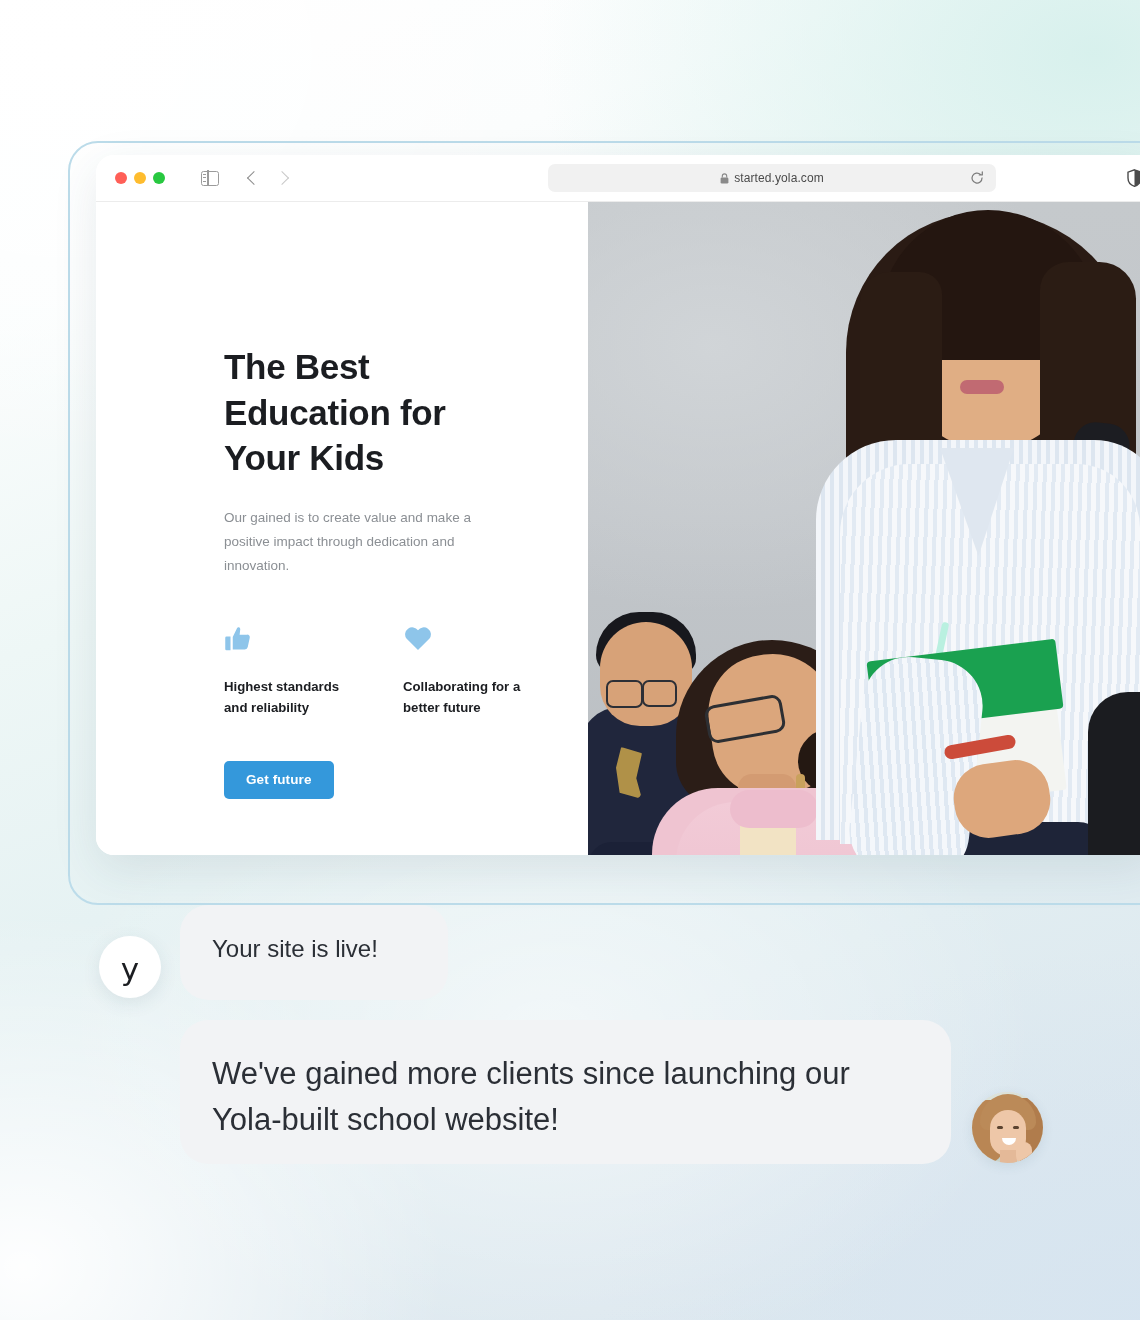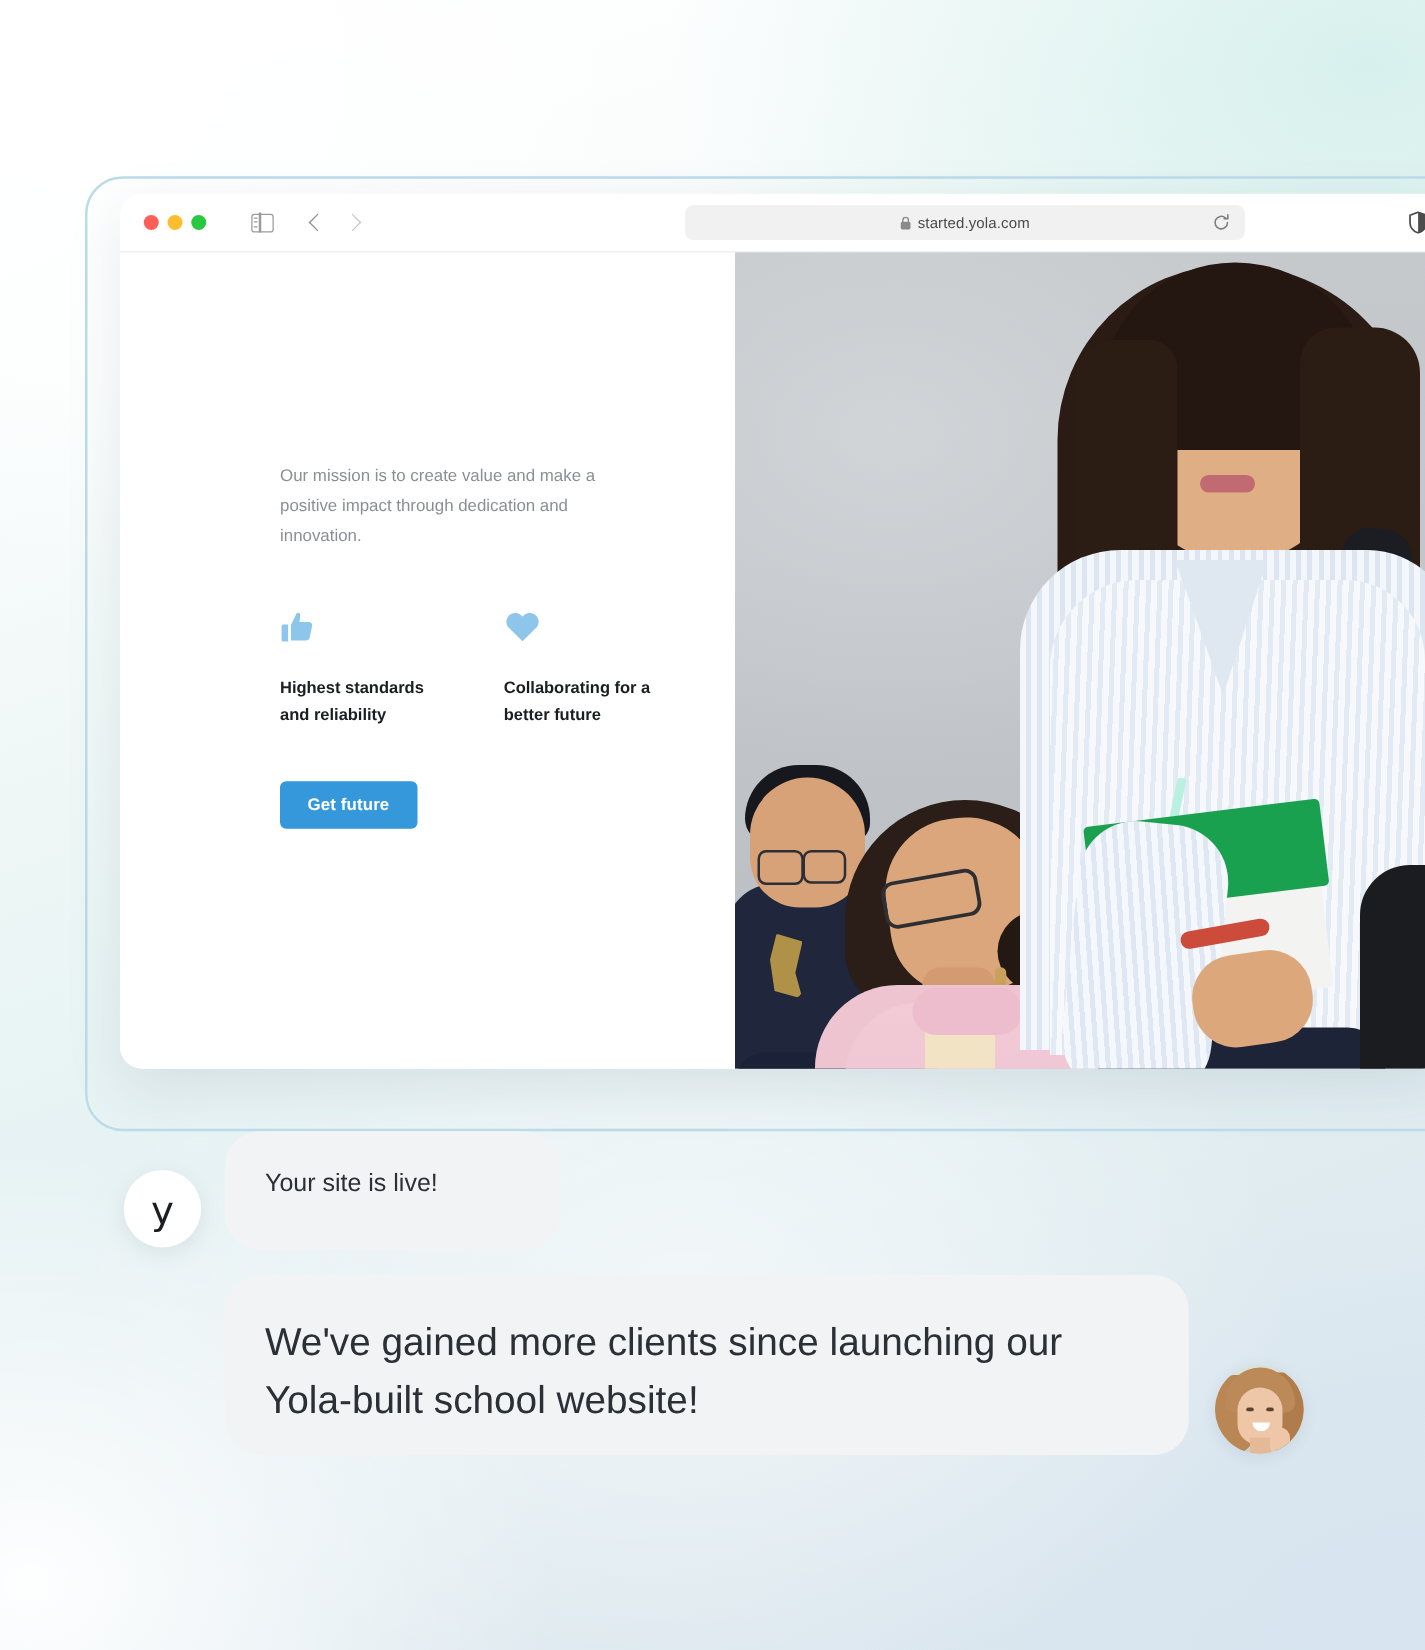--- a/index.html
+++ b/index.html
@@ -183,21 +183,21 @@
     display:flex;align-items:center;justify-content:center;z-index:4;
   }
   .avatar-y span{font-size:31px;font-weight:500;color:#1b1d21;line-height:1;
     font-family:"DejaVu Sans",sans-serif;transform:translateY(2px);}
 
   .bubble{
     position:absolute;background:#f2f3f5;border-radius:28px;z-index:3;
     color:#2b2f36;box-sizing:border-box;
   }
   #bubble-1{left:180px;top:905px;width:268px;height:95px;
-    padding:30px 0 0 32px;font-size:20px;line-height:1.2;}
+    padding:30px 0 0 32px;font-size:24px;line-height:1.2;}
   #bubble-2{left:180px;top:1020px;width:771px;height:144px;
     padding:31px 0 0 32px;font-size:31px;line-height:1.48;font-weight:400;}
   #bubble-2 .t{max-width:700px;}
 
   .avatar-photo{
     position:absolute;left:972px;top:1092px;width:71px;height:71px;border-radius:50%;
     overflow:hidden;z-index:4;box-shadow:0 3px 12px rgba(50,80,100,.10);
     background:#e9dcd2;
   }
   .avatar-photo .p{position:absolute;}
@@ -268,21 +268,22 @@
           <path d="M12 7a5 5 0 1 1-1.6-3.6" fill="none" stroke="#7d7d7d" stroke-width="1.25" stroke-linecap="round"></path>
           <path d="M12.3 0.9 V3.9 H9.3" fill="none" stroke="#7d7d7d" stroke-width="1.25" stroke-linecap="round" stroke-linejoin="round"></path>
         </svg>
       </span>
     </div>
   </div>
 
   <div id="page">
 
     <div id="hero-left">
-      <p id="hero-sub">Our mission is to create value and make a positive impact through dedication and innovation.</p>
+      <h1 id="hero-title">The Best Education for Your Kids</h1>
+      <p id="hero-sub">Our gained is to create value and make a positive impact through dedication and innovation.</p>
 
       <div id="features">
 
         <div class="feature">
           <div class="feat-icon">
             <svg width="30" height="30" viewBox="0 0 24 24" fill="#8ec5ea">
               <path d="M2 10h3.2v11H2a1 1 0 0 1-1-1V11a1 1 0 0 1 1-1z"></path>
               <path d="M7 10.4 10.4 3.3a1.4 1.4 0 0 1 2.6.8l-.5 4.4h6.1a2 2 0 0 1 2 2.4l-1.6 7.5a2.4 2.4 0 0 1-2.4 1.9H7z"></path>
             </svg>
           </div>

